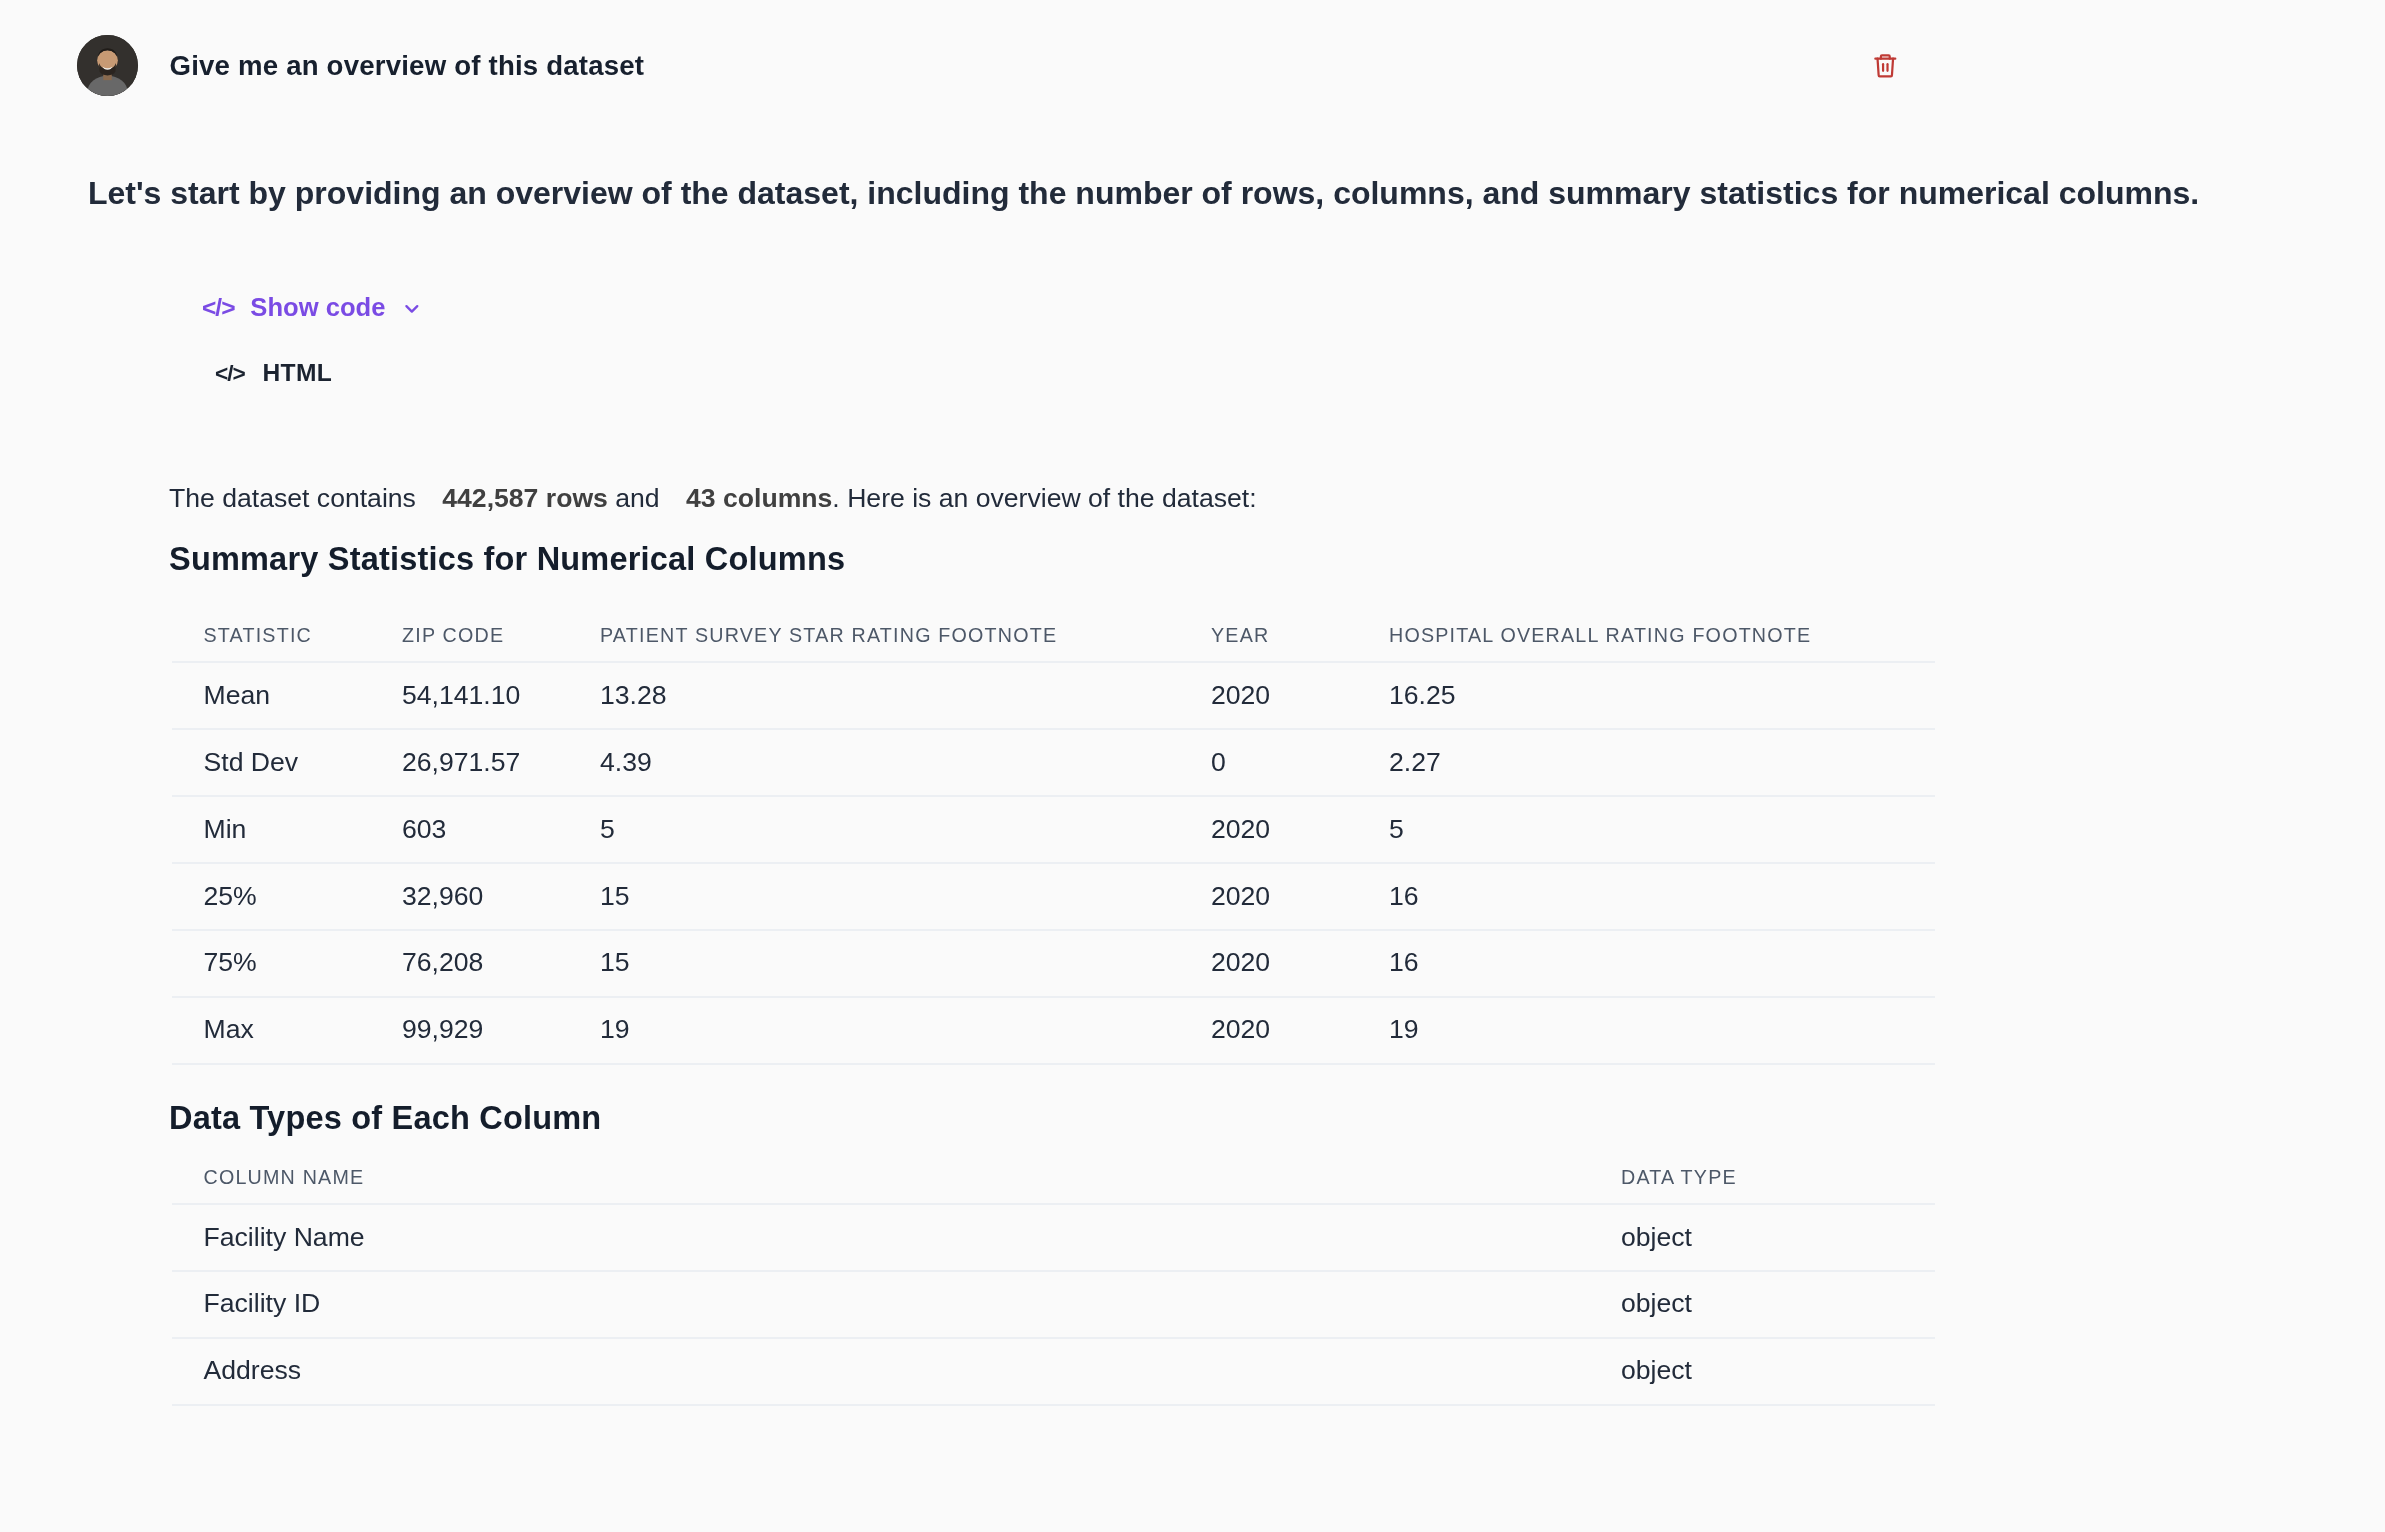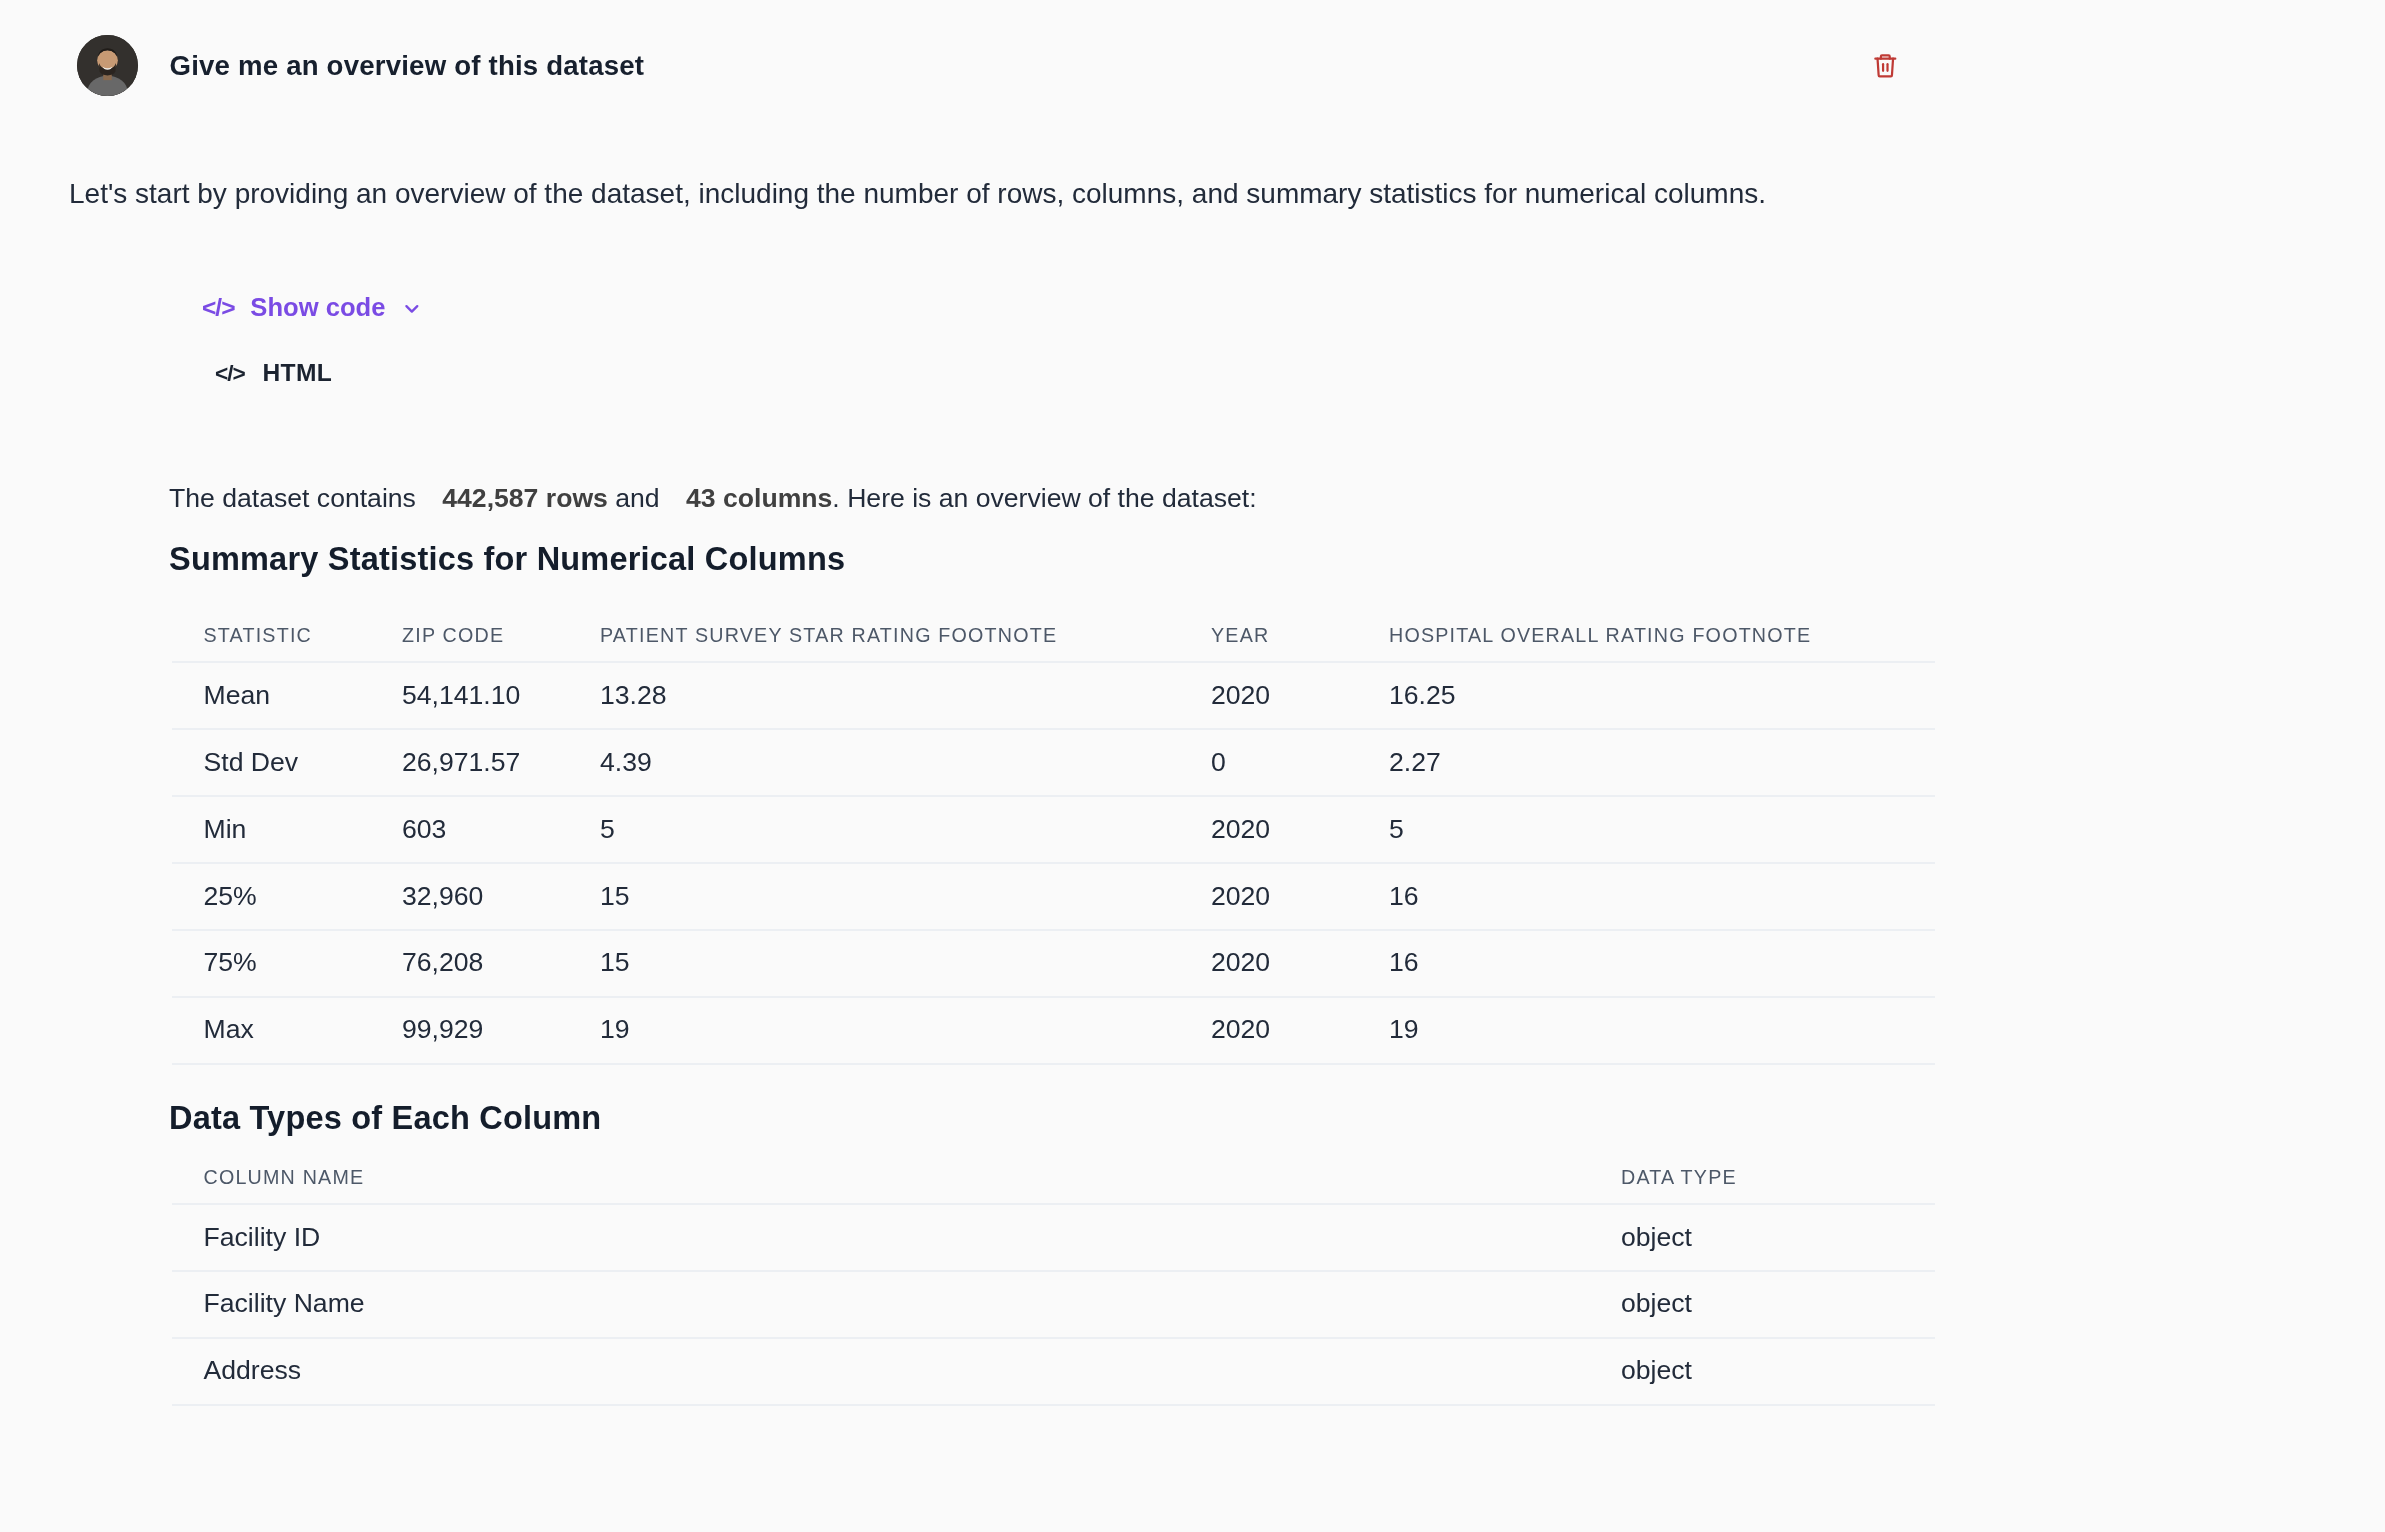--- a/index.html
+++ b/index.html
@@ -14,21 +14,21 @@
   
   .msg-header { display:flex; align-items:center; padding-left:77px; padding-right:49px; height:61px; }
   .avatar { width:61px; height:61px; border-radius:50%; overflow:hidden; flex:0 0 auto; background:#33302d; }
   .avatar svg { display:block; width:100%; height:100%; }
   .user-question { margin-left:31.5px; font-size:27.6px; font-weight:700; color:#17202e; letter-spacing:0.2px; }
   .spacer { flex:1; }
   .trash-btn { width:39px; height:39px; display:flex; align-items:center; justify-content:center; cursor:pointer; background:none; border:none; }
   .trash-btn svg { width:26.6px; height:26.6px; stroke:#bf3a35; }
 
   
-  .intro-para { margin:79px 0 0 69px; width:2118px; font-size:28px; line-height:37px; color:#222b3a; }
+  .intro-para { margin:79px 0 0 88px; width:2118px; font-size:32px; line-height:37px; color:#222b3a;font-weight:bold; }
 
   .show-code { margin:81px 0 0 202px; display:inline-flex; align-items:center; gap:15.8px; cursor:pointer; background:none; border:none; }
   .code-glyph { font-weight:700; font-size:24.6px; letter-spacing:-1px; }
   .show-code .code-glyph { color:#7a4be4; }
   .show-code-label { font-size:25.6px; font-weight:700; color:#7a4be4; }
   .chevron svg { width:21.7px; height:21.7px; stroke:#7a4be4; display:block; margin-top:3px; }
 
   .code-chip { margin:37px 0 0 215px; display:inline-flex; align-items:center; gap:17.7px; cursor:pointer; background:none; border:none; }
   .code-chip .code-glyph { color:#1b2330; font-size:22.7px; }
   .code-lang { font-size:24.6px; font-weight:700; color:#1b2330; letter-spacing:0.3px; }
@@ -181,28 +181,28 @@
         <col>
       </colgroup>
     <thead>
       <tr>
         <th>COLUMN NAME</th>
         <th>DATA TYPE</th>
       </tr>
     </thead>
     <tbody>
         <tr>
+          <td>Facility Name</td>
+          <td>object</td>
+        </tr>
+        <tr>
           <td>Facility ID</td>
           <td>object</td>
         </tr>
         <tr>
-          <td>Facility Name</td>
-          <td>object</td>
-        </tr>
-        <tr>
           <td>Address</td>
           <td>object</td>
         </tr>
       </tbody>
   </table>
 
 </div>
 
 
 </body></html>

